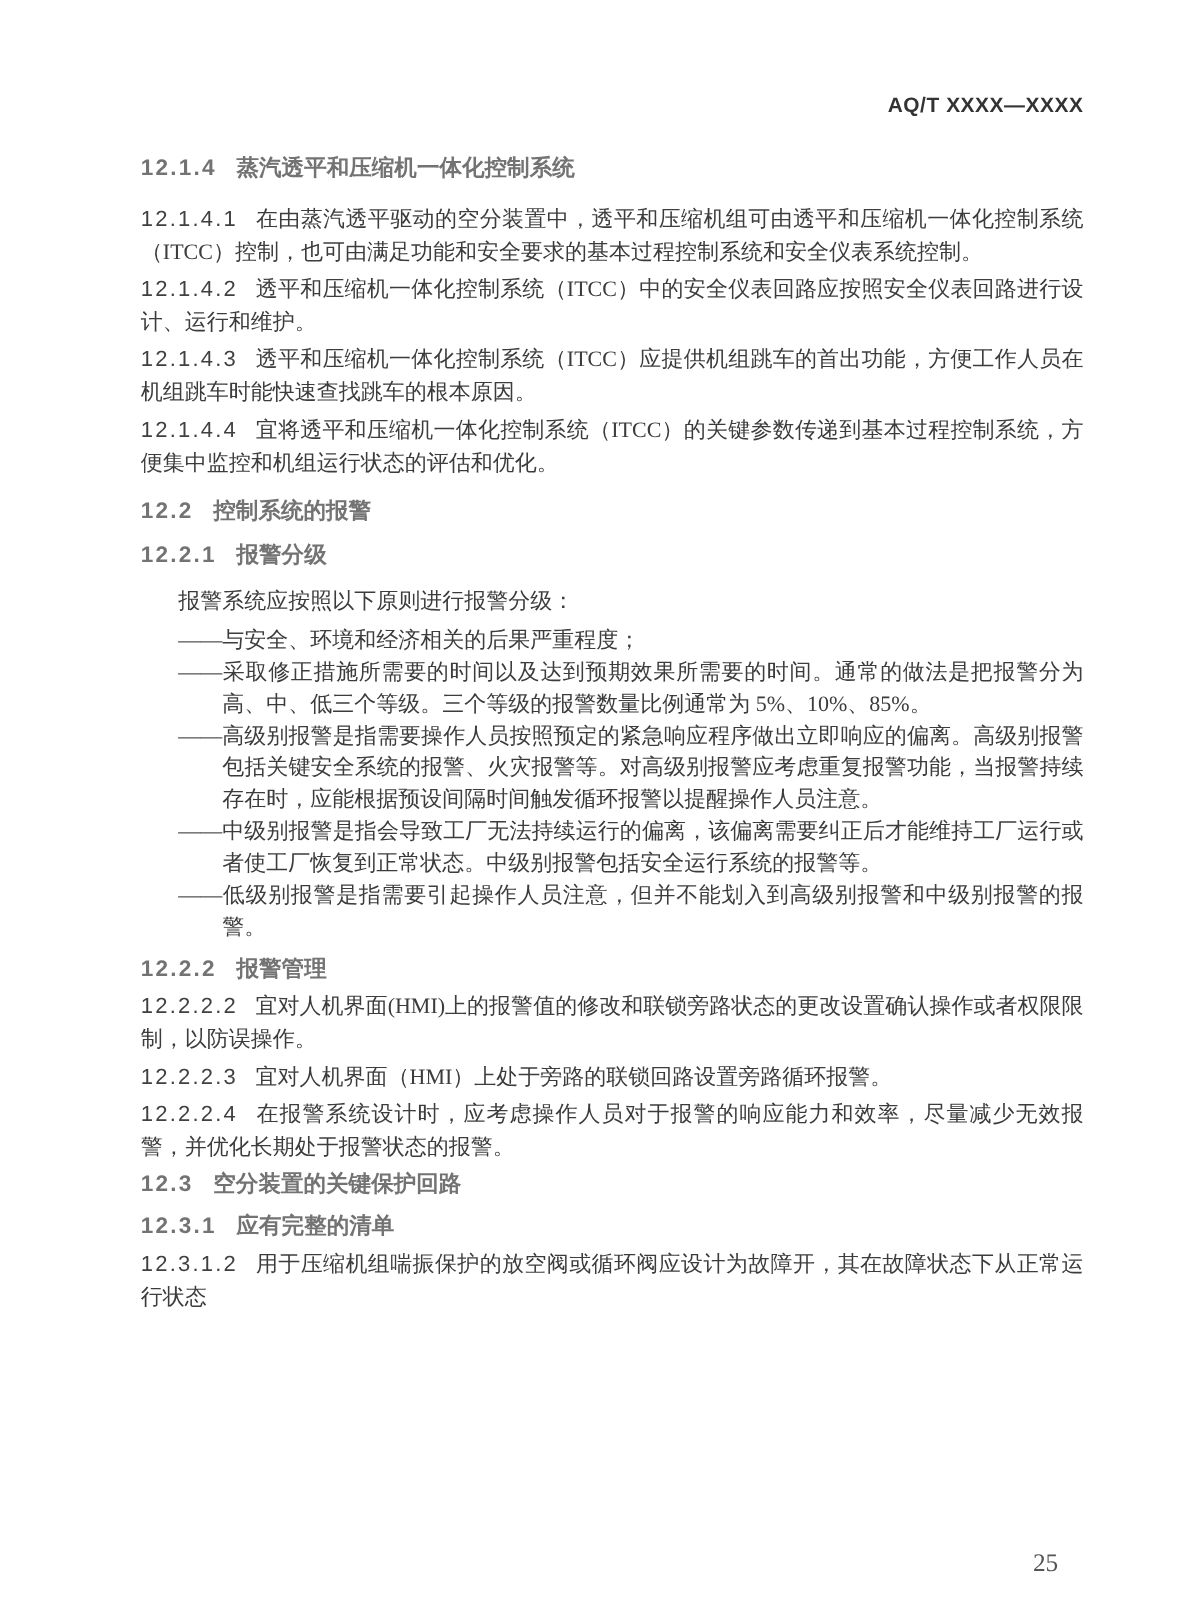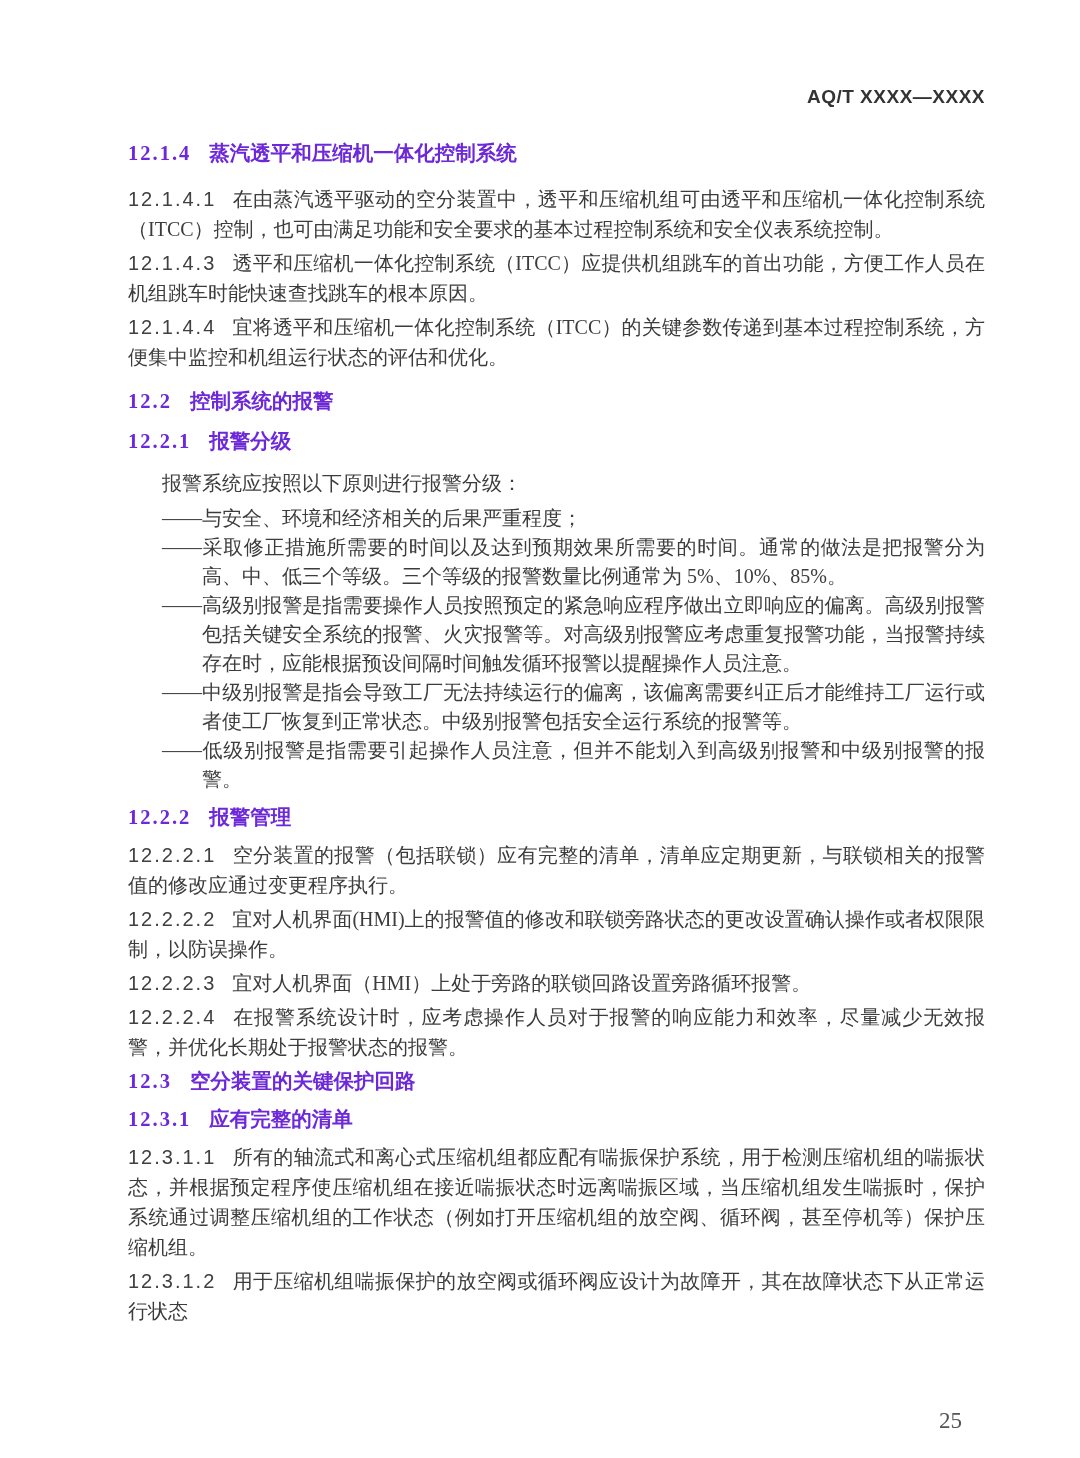--- a/index.html
+++ b/index.html
@@ -24,23 +24,23 @@
     text-align: right;
     font-family: "Liberation Sans", "DejaVu Sans", sans-serif;
     font-weight: 600;
     font-size: 19px;
     letter-spacing: 0.5px;
     color: #333333;
     line-height: 22px;
     margin: 0;
   }
   .h {
-    font-family: Liberation Serif, serif;
+    font-family: Liberation Sans, sans-serif;
     font-weight: 700;
-    color: #6d28d9;
+    color: #737373;
     font-size: 20.5px;
     line-height: 30px;
     margin: 0;
   }
   .h .hnum {
     letter-spacing: 2px;
     margin-right: 18px;
   }
   p.body {
     margin: 0;
@@ -91,20 +91,21 @@
 <body>
 
 <div class="page">
 
   <p class="running-head">AQ/T XXXX—XXXX</p>
 
   <h3 class="h mt30"><span class="hnum">12.1.4</span><span>蒸汽透平和压缩机一体化控制系统</span></h3>
 
   <p class="body mt16"><span class="pnum">12.1.4.1</span><span>在由蒸汽透平驱动的空分装置中，透平和压缩机组可由透平和压缩机一体化控制系统（ITCC）控制，也可由满足功能和安全要求的基本过程控制系统和安全仪表系统控制。</span></p>
 
+  <p class="body mt4"><span class="pnum">12.1.4.2</span><span>透平和压缩机一体化控制系统（ITCC）中的安全仪表回路应按照安全仪表回路进行设计、运行和维护。</span></p>
 
   <p class="body mt4"><span class="pnum">12.1.4.3</span><span>透平和压缩机一体化控制系统（ITCC）应提供机组跳车的首出功能，方便工作人员在机组跳车时能快速查找跳车的根本原因。</span></p>
 
   <p class="body mt4"><span class="pnum">12.1.4.4</span><span>宜将透平和压缩机一体化控制系统（ITCC）的关键参数传递到基本过程控制系统，方便集中监控和机组运行状态的评估和优化。</span></p>
 
   <h2 class="h mt14"><span class="hnum">12.2</span><span>控制系统的报警</span></h2>
 
   <h3 class="h mt10"><span class="hnum">12.2.1</span><span>报警分级</span></h3>
 
   <p class="intro mt12">报警系统应按照以下原则进行报警分级：</p>
@@ -114,32 +115,30 @@
   <p class="dashitem"><span class="dash">——</span><span>采取修正措施所需要的时间以及达到预期效果所需要的时间。通常的做法是把报警分为高、中、低三个等级。三个等级的报警数量比例通常为 5%、10%、85%。</span></p>
 
   <p class="dashitem"><span class="dash">——</span><span>高级别报警是指需要操作人员按照预定的紧急响应程序做出立即响应的偏离。高级别报警包括关键安全系统的报警、火灾报警等。对高级别报警应考虑重复报警功能，当报警持续存在时，应能根据预设间隔时间触发循环报警以提醒操作人员注意。</span></p>
 
   <p class="dashitem"><span class="dash">——</span><span>中级别报警是指会导致工厂无法持续运行的偏离，该偏离需要纠正后才能维持工厂运行或者使工厂恢复到正常状态。中级别报警包括安全运行系统的报警等。</span></p>
 
   <p class="dashitem"><span class="dash">——</span><span>低级别报警是指需要引起操作人员注意，但并不能划入到高级别报警和中级别报警的报警。</span></p>
 
   <h3 class="h mt8"><span class="hnum">12.2.2</span><span>报警管理</span></h3>
 
-  <p class="body mt8"><span class="pnum">12.2.2.1</span><span>空分装置的报警（包括联锁）应有完整的清单，清单应定期更新，与联锁相关的报警值的修改应通过变更程序执行。</span></p>
 
   <p class="body mt4"><span class="pnum">12.2.2.2</span><span>宜对人机界面(HMI)上的报警值的修改和联锁旁路状态的更改设置确认操作或者权限限制，以防误操作。</span></p>
 
   <p class="body mt4"><span class="pnum">12.2.2.3</span><span>宜对人机界面（HMI）上处于旁路的联锁回路设置旁路循环报警。</span></p>
 
   <p class="body mt4"><span class="pnum">12.2.2.4</span><span>在报警系统设计时，应考虑操作人员对于报警的响应能力和效率，尽量减少无效报警，并优化长期处于报警状态的报警。</span></p>
 
 
   <h2 class="h mt4"><span class="hnum">12.3</span><span>空分装置的关键保护回路</span></h2>
 
   <h3 class="h mt8"><span class="hnum">12.3.1</span><span>应有完整的清单</span></h3>
 
-  <p class="body mt8"><span class="pnum">12.3.1.1</span><span>所有的轴流式和离心式压缩机组都应配有喘振保护系统，用于检测压缩机组的喘振状态，并根据预定程序使压缩机组在接近喘振状态时远离喘振区域，当压缩机组发生喘振时，保护系统通过调整压缩机组的工作状态（例如打开压缩机组的放空阀、循环阀，甚至停机等）保护压缩机组。</span></p>
 
   <p class="body mt4"><span class="pnum">12.3.1.2</span><span>用于压缩机组喘振保护的放空阀或循环阀应设计为故障开，其在故障状态下从正常运行状态</span></p>
 
   <div class="page-number">25</div>
 
 </div>
 
 </body></html>

